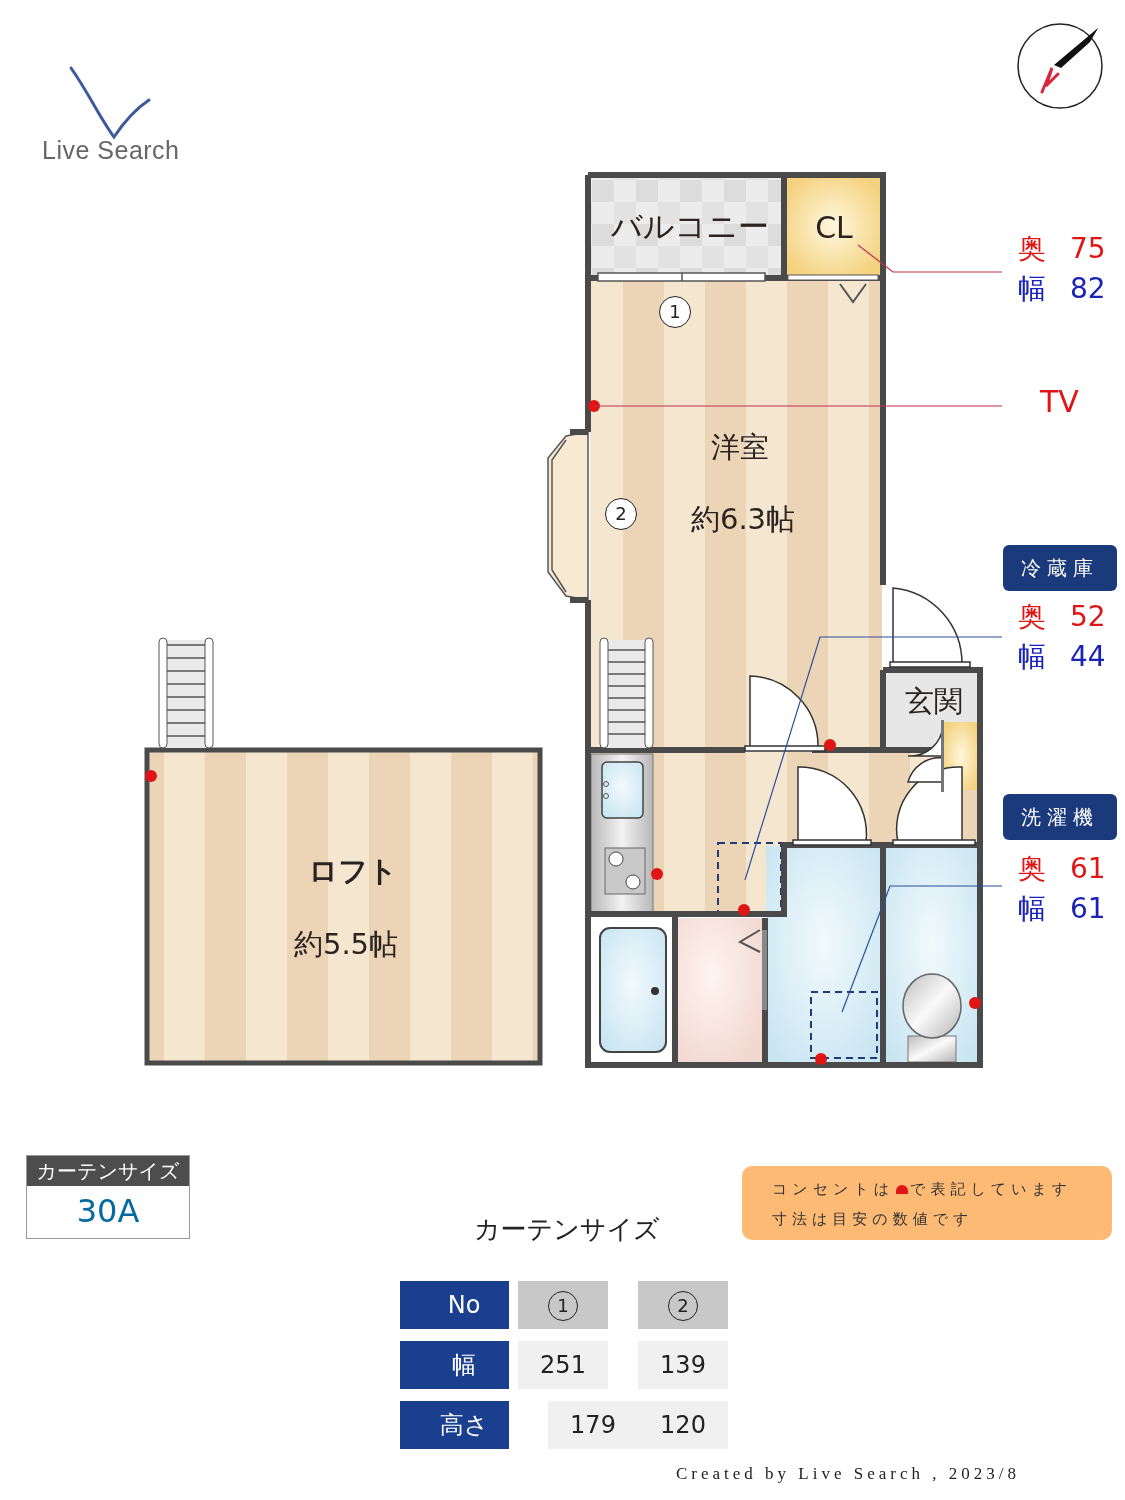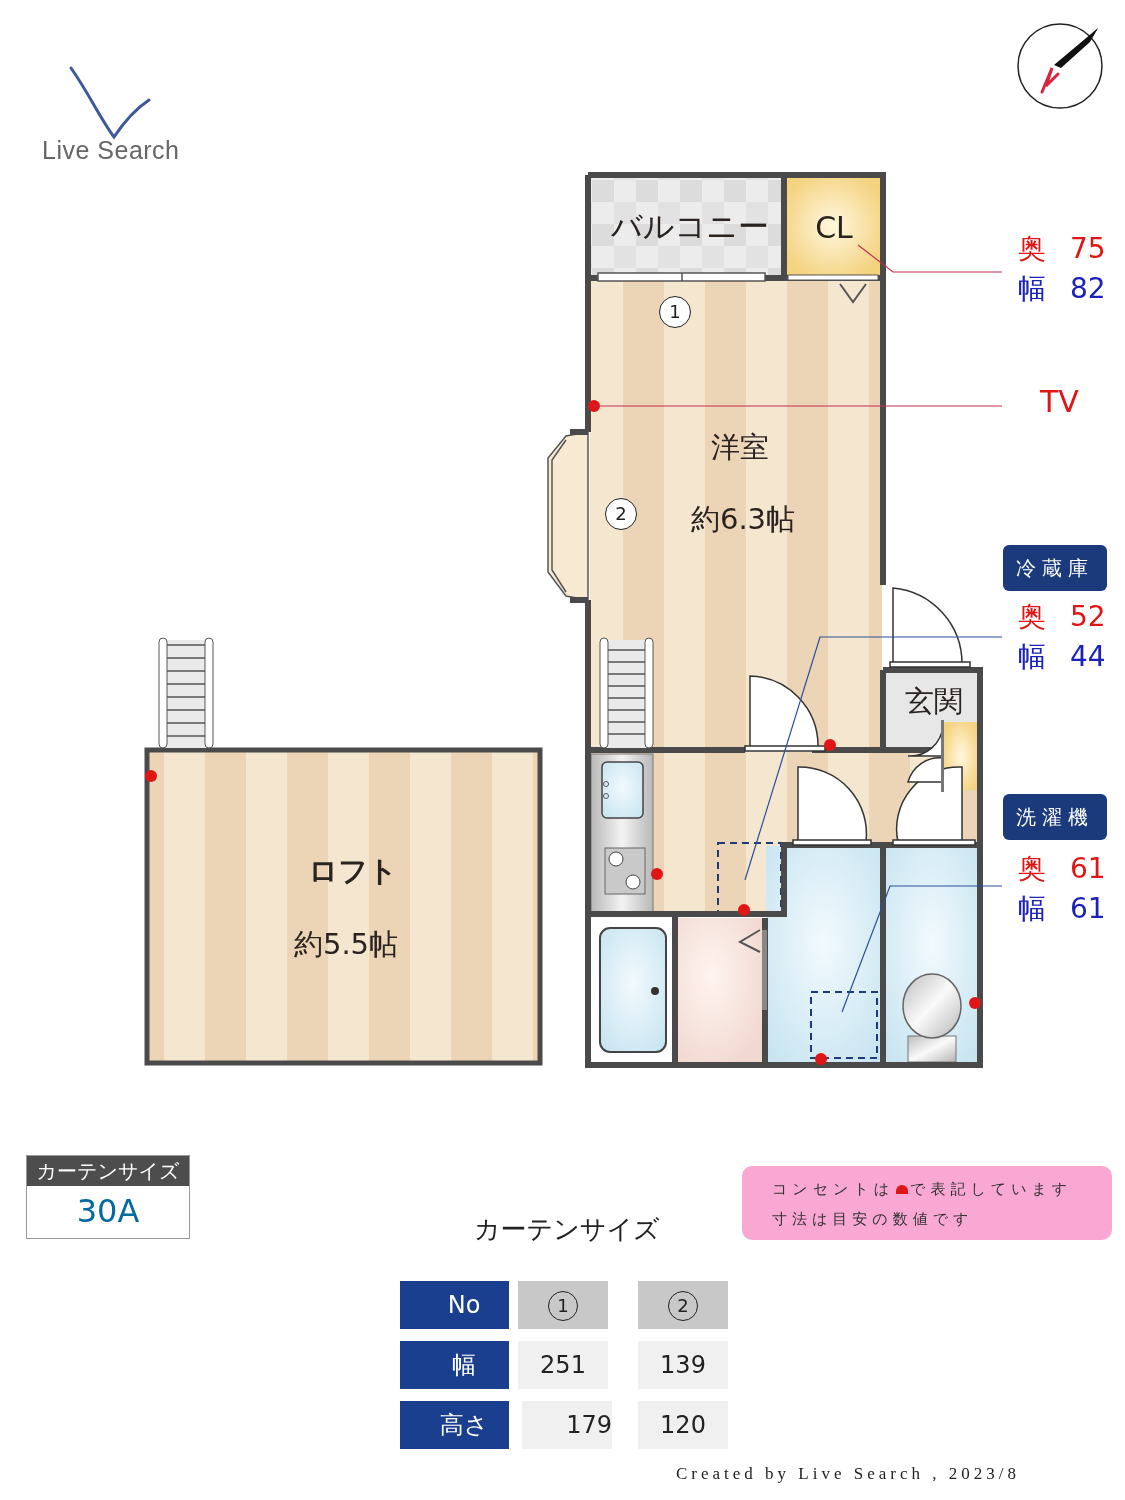--- a/index.html
+++ b/index.html
@@ -6,26 +6,26 @@
   body{width:1125px;height:1500px;position:relative;overflow:hidden;font-family:"DejaVu Sans","Liberation Sans",sans-serif;color:#222;}
   .abs{position:absolute;}
   svg.plan{position:absolute;left:0;top:0;width:1125px;height:1500px;}
   .logo-text{left:42px;top:136px;font-family:Liberation Sans, sans-serif;font-size:25px;color:#666;letter-spacing:0.5px;}
   .room-label{position:absolute;font-size:29px;color:#2a2320;white-space:nowrap;text-align:center;transform:translateX(-50%);}
   .circ-num{position:absolute;width:30px;height:30px;border:1.5px solid #222;border-radius:50%;background:#fff;font-size:18px;line-height:30px;text-align:center;color:#222;}
   .dim-row{position:absolute;font-size:28px;white-space:nowrap;}
   .dim-row .k{display:inline-block;width:52px;}
   .red{color:#e01515;}
   .blue{color:#1a22b8;}
-  .badge{position:absolute;background:#1a3a7c;color:#fff;font-size:20px;letter-spacing:6px;border-radius:6px;width:104px;height:46px;line-height:46px;text-align:center;}
+  .badge{position:absolute;background:#1a3a7c;color:#fff;font-size:20px;letter-spacing:6px;border-radius:6px;width:114px;height:46px;line-height:46px;text-align:center;}
   .tv-label{position:absolute;font-size:30px;color:#e01515;}
   .breaker{position:absolute;left:26px;top:1155px;width:162px;height:82px;border:1px solid #999;}
   .breaker .hd{background:#4d4d4d;color:#fff;font-size:20px;height:30px;line-height:30px;text-align:center;}
   .breaker .val{color:#0369a1;font-size:32px;text-align:center;line-height:50px;}
-  .note{position:absolute;left:742px;top:1166px;width:370px;height:74px;background:#f9a8d4;border-radius:10px;}
+  .note{position:absolute;left:742px;top:1166px;width:370px;height:74px;background:#fdba74;border-radius:10px;}
   .note div{position:absolute;left:30px;font-size:15px;letter-spacing:5px;color:#333;white-space:nowrap;}
   .outlet-dot{display:inline-block;width:12px;height:9px;background:#e01515;border-radius:6px 6px 0 0;margin:0 2px;vertical-align:middle;}
   .curtain-title{position:absolute;left:474px;top:1212px;font-size:26px;color:#222;}
   .cell{position:absolute;width:90px;height:48px;line-height:48px;text-align:center;font-size:24px;}
   .cell.hdr{background:#1a3f8f;color:#fff;padding-left:19px;}
   .cell.num{background:#c8c8c8;}
   .cell.val{background:#f0f0f0;color:#222;}
   .cell .cn{display:inline-block;width:28px;height:28px;line-height:28px;border:1.5px solid #222;border-radius:50%;font-size:18px;vertical-align:middle;}
   .credit{position:absolute;left:676px;top:1464px;font-family:Liberation Serif, serif;font-size:17px;letter-spacing:4px;color:#222;white-space:nowrap;}
 </style>
@@ -249,19 +249,19 @@
   <div style="top:44px;">寸法は目安の数値です</div>
 </div>
 
 <div class="curtain-title">カーテンサイズ</div>
 <div class="cell hdr" style="left:400px;top:1281px;">No</div>
 <div class="cell hdr" style="left:400px;top:1341px;">幅</div>
 <div class="cell hdr" style="left:400px;top:1401px;">高さ</div>
 
 <div class="cell num" style="left:518px;top:1281px;"><span class="cn">1</span></div>
 <div class="cell val" style="left:518px;top:1341px;">251</div>
-<div class="cell val" style="left:522px;top:1401px;text-align:right;">179</div>
+<div class="cell val" style="left:548px;top:1401px;">179</div>
 
 <div class="cell num" style="left:638px;top:1281px;"><span class="cn">2</span></div>
 <div class="cell val" style="left:638px;top:1341px;">139</div>
 <div class="cell val" style="left:638px;top:1401px;">120</div>
 
 <div class="credit">Created by Live Search , 2023/8</div>
 
 </body></html>

